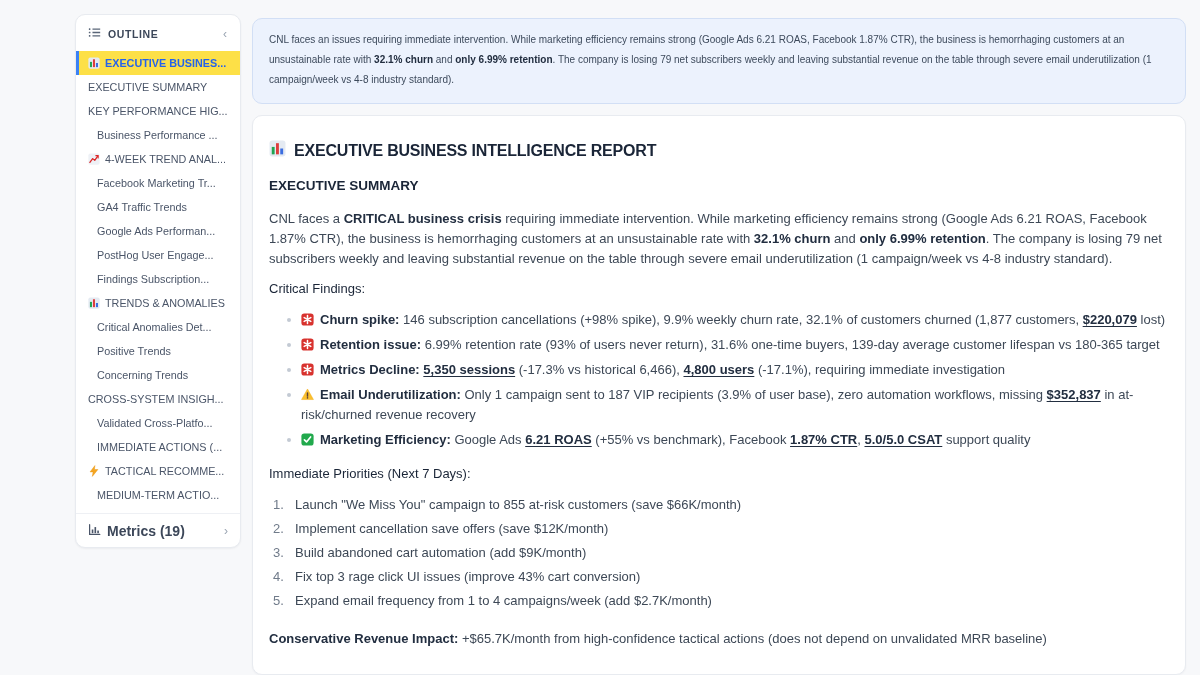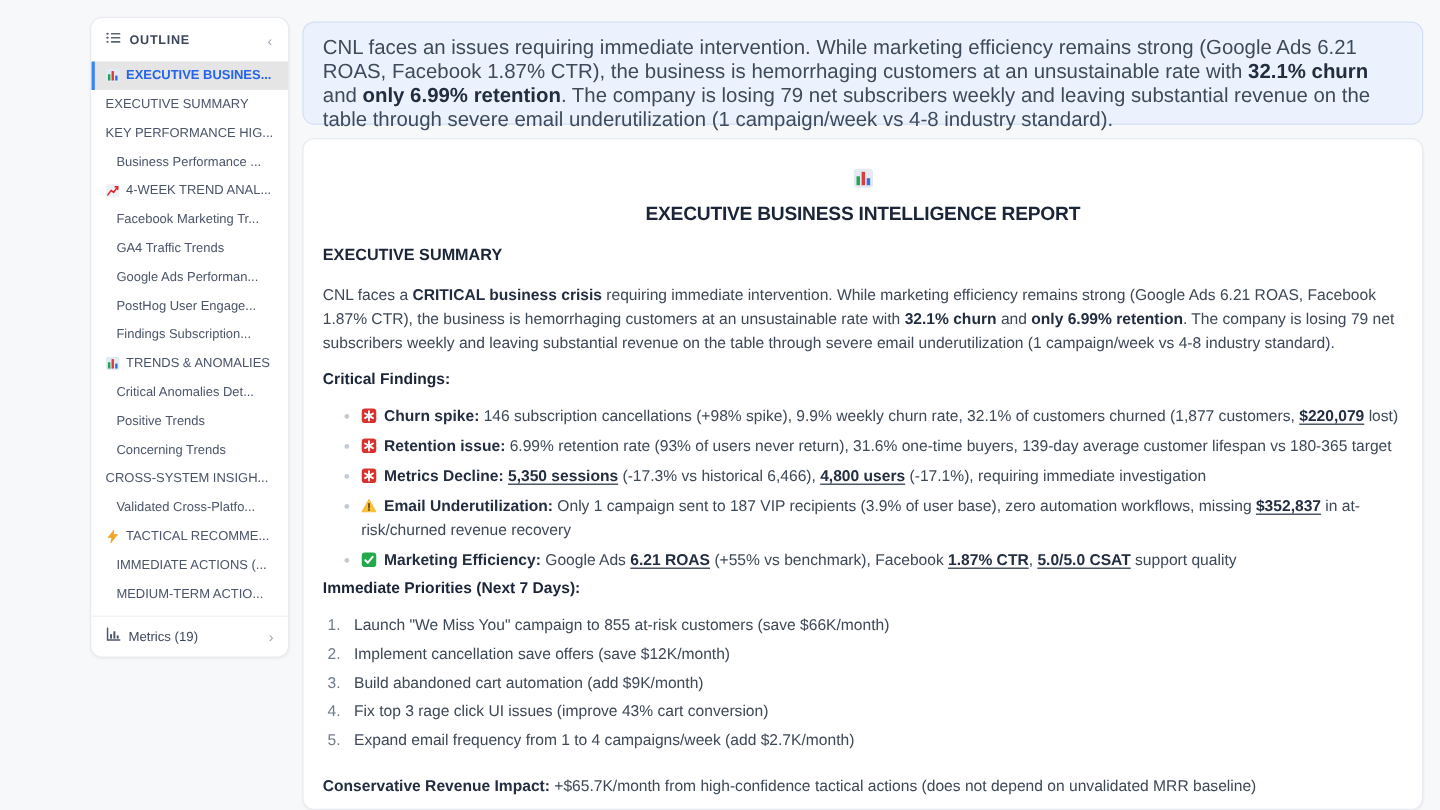--- a/index.html
+++ b/index.html
@@ -31,63 +31,62 @@
   .sb-collapse { font-size:12px; color:#9aa4b2; cursor:pointer; line-height:1; padding:0 3px; }
   .sb-list { flex:1 1 auto; overflow:hidden; }
   .sb-item {
     position:relative; height:24px; display:flex; align-items:center; gap:5px;
     padding-left:12px; padding-right:8px;
     font-size:10.8px; font-weight:500; color:#4a5568;
     white-space:nowrap; overflow:hidden; cursor:pointer;
   }
   .sb-item.lvl1 { padding-left:21px; }
   .sb-item.active {
-    background:#e5e5e5; color:#2563eb; font-weight:700;
+    background:#fde047; color:#2563eb; font-weight:700;
   }
   .sb-item.active::before {
     content:""; position:absolute; left:0; top:0; bottom:0; width:3px; background:#3b82f6;
   }
   .sb-item .it-icon { flex:0 0 auto; display:inline-flex; }
   .sb-item .it-icon svg { width:12px; height:12px; }
   .sb-metrics {
     flex:0 0 auto; border-top:1px solid #eef0f4; height:34px;
     display:flex; align-items:center; gap:6px; padding:0 12px; cursor:pointer;
   }
-  .sb-metrics .m-label { flex:1 1 auto; font-size:11px; font-weight:400; color:#3c4759; }
+  .sb-metrics .m-label { flex:1 1 auto; font-size:14px; font-weight:700; color:#3c4759; }
   .sb-metrics .chev { font-size:12px; color:#9aa4b2; line-height:1; }
 
   
   .callout {
     position:absolute; left:252px; top:18px; width:934px; height:86px;
     background:#ecf2fd; border:1px solid #d2dff5; border-radius:10px;
-    padding:11px 16px; font-size:17px; line-height:20px; color:#3d4a5c;
+    padding:11px 16px; font-size:10px; line-height:20px; color:#3d4a5c;
   }
 
   
   .report {
     position:absolute; left:252px; top:115px; width:934px; height:560px;
     background:#fff; border:1px solid #e8ebf0; border-radius:10px;
     box-shadow:0 1px 2px rgba(16,24,40,.04);
     padding:24px 16px; overflow:hidden;
   }
   .r-title {
     display:flex; align-items:center; gap:8px;
     font-size:16px; font-weight:700; color:#1a2537; letter-spacing:-.2px;
     margin-bottom:17px;
-    flex-direction:column;
   }
   .r-title svg { width:17px; height:17px; }
   h2.r-h2 { font-size:13.5px; font-weight:700; color:#1a2537; margin-bottom:12px; }
   .r-para { font-size:13px; line-height:20px; color:#3d4856; margin-bottom:12px;margin-top:16px; }
-  .r-sub { font-size:13px; font-weight:700; color:#1a2537; margin:4px 0 14px; }
+  .r-sub { font-size:13px; font-weight:400; color:#1a2537; margin:4px 0 14px; }
 
   .b { font-weight:700; color:#222e40; }
   .u { font-weight:600; color:#222e40; text-decoration:underline; text-underline-offset:2px; cursor:pointer; }
 
-  ul.findings { list-style:none; margin:0 0 5px; }
+  ul.findings { list-style:none; margin:0 0 16px; }
   ul.findings li {
     position:relative; padding-left:32px;
     font-size:13px; line-height:20px; margin-bottom:5px; color:#3d4856;
   }
   ul.findings li::before {
     content:""; position:absolute; left:18px; top:8px; width:4px; height:4px;
     border-radius:50%; background:#c3cad4;
   }
   .fi { display:inline-flex; vertical-align:-2px; margin-right:6px; }
   .fi svg { width:13px; height:13px; }
@@ -199,31 +198,31 @@
           <span>Concerning Trends</span>
         </div>
         <div class="sb-item">
 
           <span>CROSS-SYSTEM INSIGH...</span>
         </div>
         <div class="sb-item lvl1">
 
           <span>Validated Cross-Platfo...</span>
         </div>
+        <div class="sb-item lvl1">
+
+          <span>IMMEDIATE ACTIONS (...</span>
+        </div>
         <div class="sb-item">
           <span class="it-icon">
             <svg viewBox="0 0 16 16" fill="none">
               <path d="M9.2 0.8L2.8 9.2H6.8L5.8 15.2L13.2 6H8.6L9.2 0.8Z" fill="#f5a623" stroke="#e8930c" stroke-width="0.6" stroke-linejoin="round"></path>
             </svg>
           </span>
           <span>TACTICAL RECOMME...</span>
-        </div>
-        <div class="sb-item lvl1">
-
-          <span>IMMEDIATE ACTIONS (...</span>
         </div>
         <div class="sb-item lvl1">
 
           <span>MEDIUM-TERM ACTIO...</span>
         </div>
       </div>
 
     <div class="sb-metrics">
       <span class="it-icon">
         <svg width="13" height="13" viewBox="0 0 16 16" fill="none">

